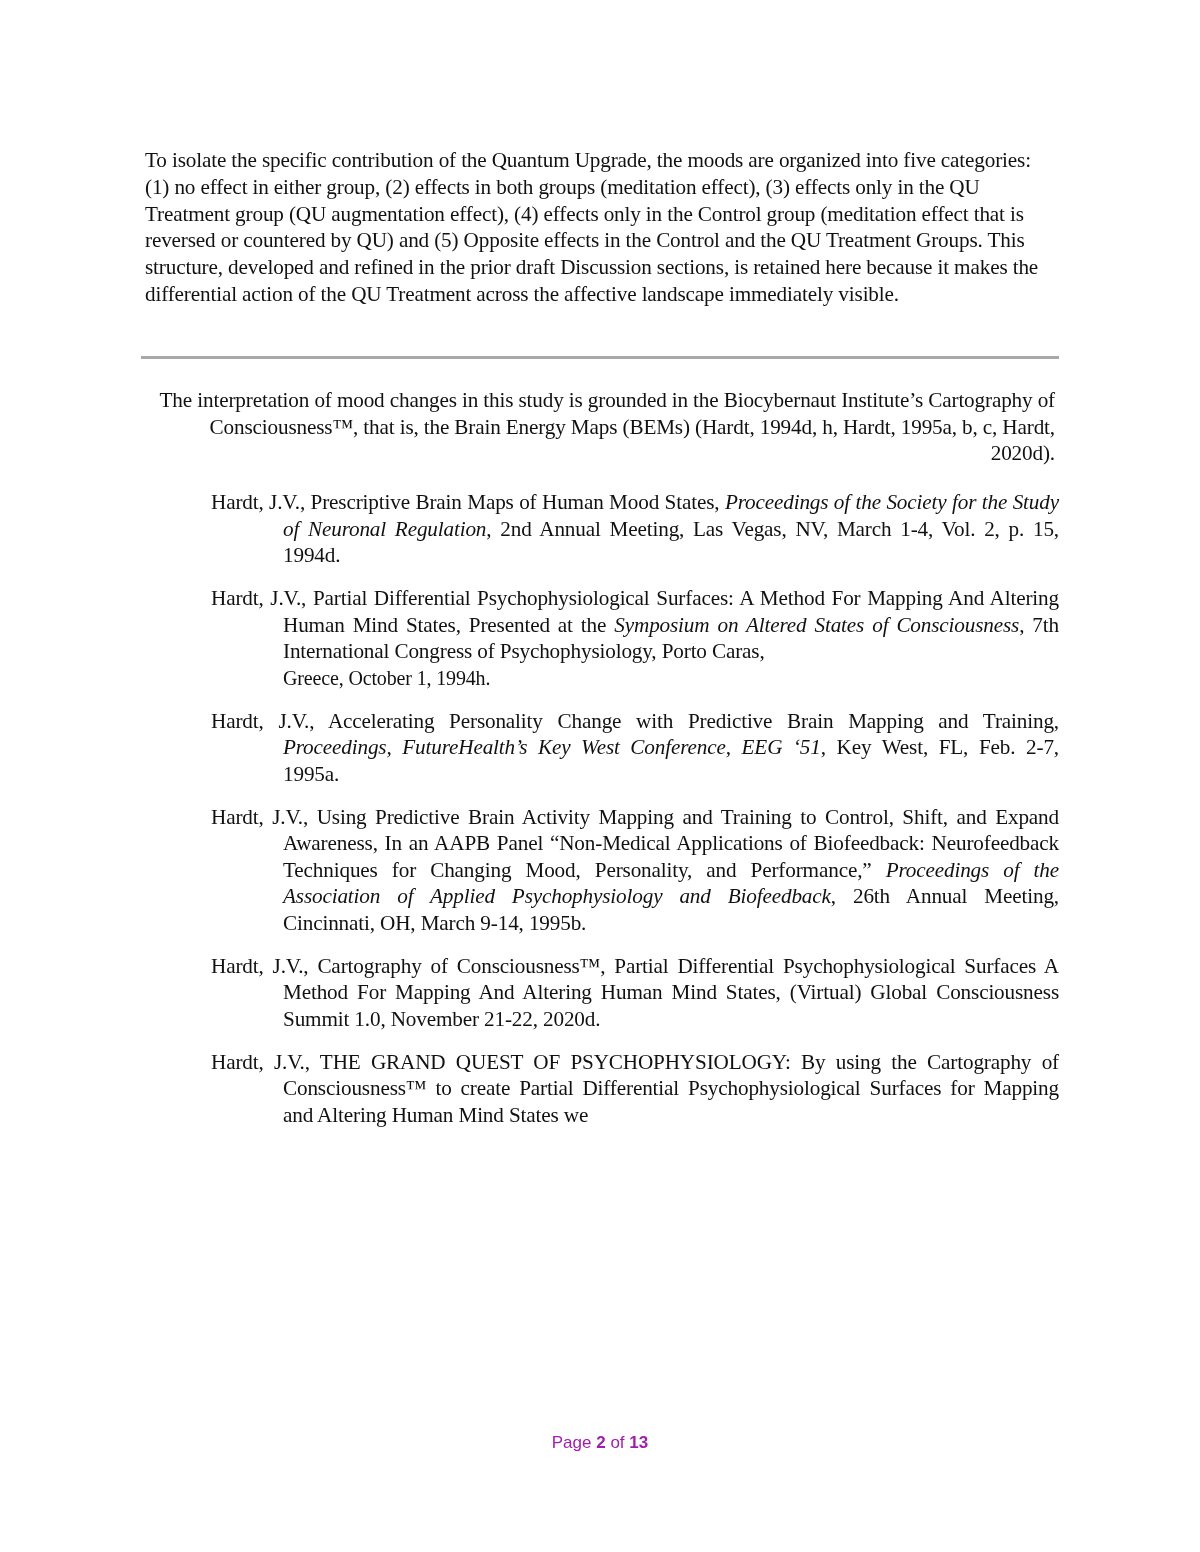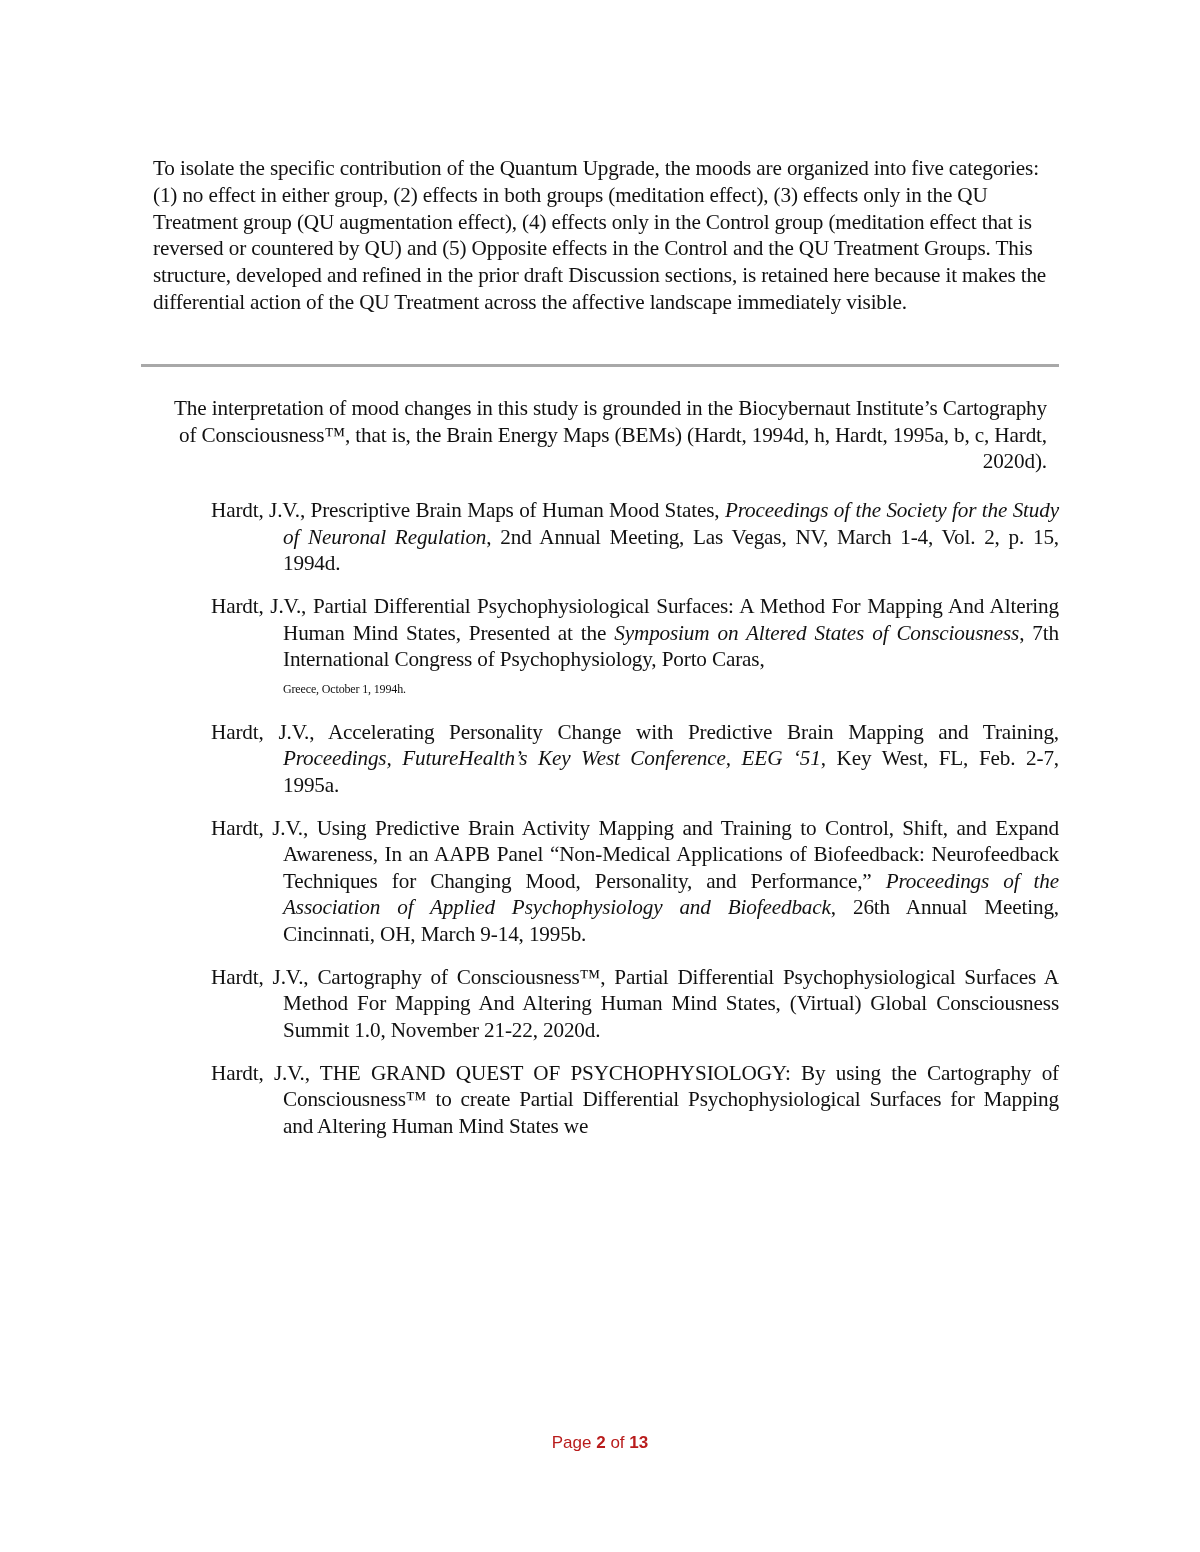--- a/index.html
+++ b/index.html
@@ -17,21 +17,21 @@
     }
     .page {
       position: absolute;
       left: 141px;
       top: 143px;
       width: 918px;
     }
     .para {
       font-size: 21.2px;
       line-height: 26.8px;
-      margin: 12px;
+      margin: 4px;
       letter-spacing: -0.15px;
     }
     .rule {
       height: 3px;
       background: #a8a8a8;
       margin: 48px 0 0 0;
       border: none;
     }
     .heading {
       font-weight: bold;
@@ -51,32 +51,32 @@
     .ref {
       font-size: 21.2px;
       line-height: 26.5px;
       text-align: justify;
       padding-left: 72px;
       text-indent: -72px;
       margin: 0 0 16.5px 0;
       letter-spacing: -0.15px;
     }
     .ref .small {
-      font-size: 12px;
+      font-size: 20px;
     }
     .ref i { font-style: italic; }
     .footer {
       position: absolute;
       top: 1433px;
       left: 0;
       width: 1200px;
       text-align: center;
       font-family: "Liberation Sans", sans-serif;
       font-size: 17px;
-      color: #b91c1c;
+      color: #a21caf;
     }
     .footer b { font-weight: bold; }
   </style>
 </head>
 <body>
 
 <div class="page">
   <p class="para">To isolate the specific contribution of the Quantum Upgrade, the moods are organized into five categories: (1) no effect in either group, (2) effects in both groups (meditation effect), (3) effects only in the QU Treatment group (QU augmentation effect), (4) effects only in the Control group (meditation effect that is reversed or countered by QU) and (5) Opposite effects in the Control and the QU Treatment Groups.  This structure, developed and refined in the prior draft Discussion sections, is retained here because it makes the differential action of the QU Treatment across the affective landscape immediately visible.</p>
 
   <hr class="rule">

